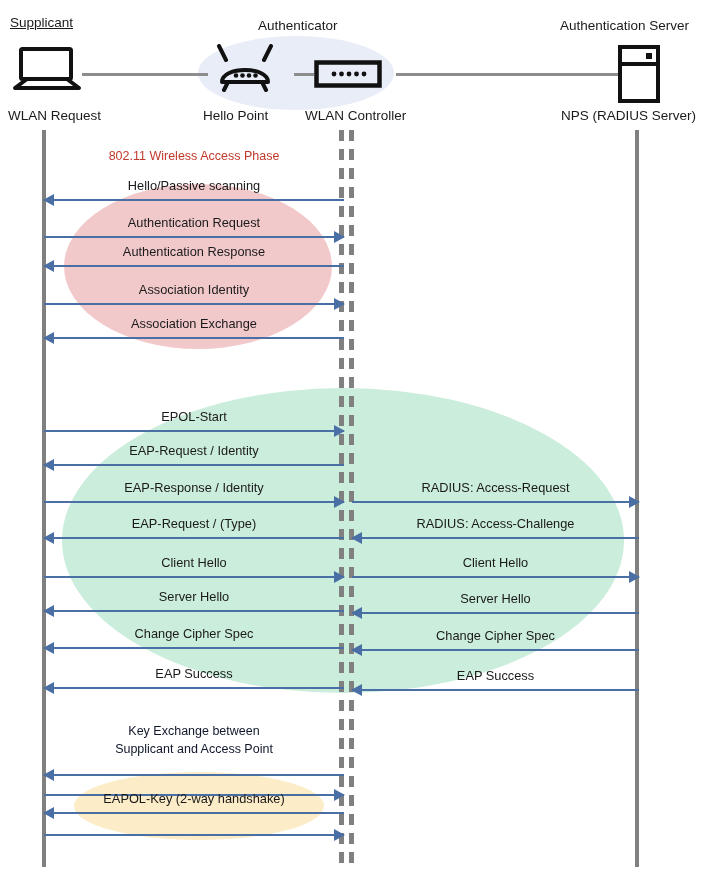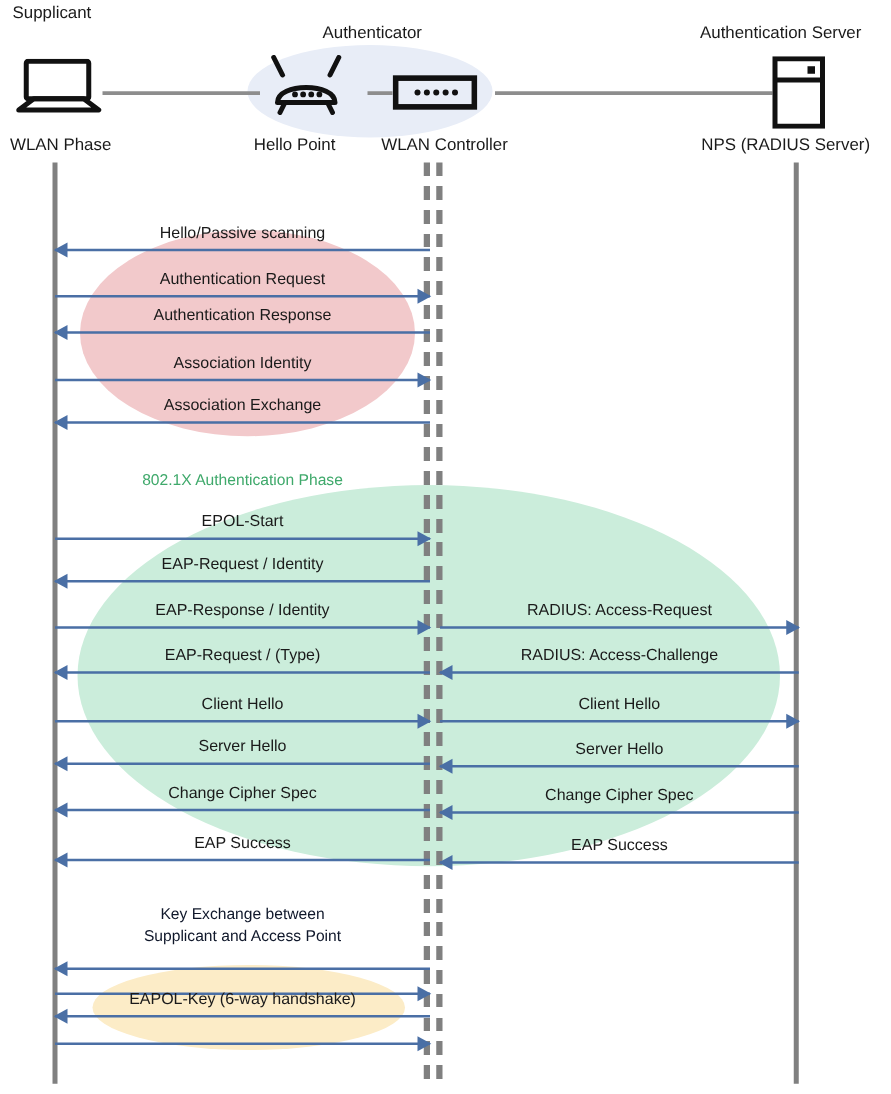--- a/index.html
+++ b/index.html
@@ -107,21 +107,21 @@
   
   .icon { position: absolute; }
 </style>
 </head>
 <body>
 
 <div id="stage">
 
   <div class="auth-blob"></div>
 
-  <div class="hdr-label" style="left:10px;  top:2px;">Supplicant</div>
+  <div class="hdr-label" style="left:10px;  top:15px;text-decoration:underline;">Supplicant</div>
   <div class="hdr-label" style="left:258px; top:18px;">Authenticator</div>
   <div class="hdr-label" style="left:560px; top:18px;">Authentication Server</div>
 
   <div class="hwire" style="left:82px;  top:73px; width:126px;"></div>
   <div class="hwire" style="left:294px; top:73px; width:20px;"></div>
   <div class="hwire" style="left:396px; top:73px; width:222px;"></div>
 
   <div class="icon" style="left:12px; top:47px;">
     <svg width="70" height="45" viewBox="0 0 70 45">
       <rect x="9" y="2" width="50" height="30" rx="1.5" fill="none" stroke="#111" stroke-width="4"></rect>
@@ -156,34 +156,35 @@
   </div>
 
   <div class="icon" style="left:617px; top:45px;">
     <svg width="44" height="58" viewBox="0 0 44 58">
       <rect x="3" y="2" width="38" height="54" fill="none" stroke="#111" stroke-width="4"></rect>
       <path d="M3 19 L41 19" stroke="#111" stroke-width="4"></path>
       <rect x="29" y="8" width="6" height="6" fill="#111"></rect>
     </svg>
   </div>
 
-  <div class="node-label" style="left:8px;   top:108px;">WLAN Phase</div>
+  <div class="node-label" style="left:8px;   top:108px;">WLAN Request</div>
   <div class="node-label" style="left:203px; top:108px;">Hello Point</div>
   <div class="node-label" style="left:305px; top:108px;">WLAN Controller</div>
   <div class="node-label" style="left:561px; top:108px;">NPS (RADIUS Server)</div>
 
   <div class="blob blob-red" style="left:64px;  top:184px; width:268px; height:165px;"></div>
   <div class="blob blob-green" style="left:62px;  top:388px; width:562px; height:305px;"></div>
   <div class="blob blob-amber" style="left:74px;  top:772px; width:250px; height:68px;"></div>
 
   <div class="lifeline" style="left:42px;  top:130px; height:737px;"></div>
   <div class="lifeline-dash" style="left:339px; top:130px; height:737px;"></div>
   <div class="lifeline-dash" style="left:349px; top:130px; height:737px;"></div>
   <div class="lifeline" style="left:635px; top:130px; height:737px;"></div>
 
+  <div class="phase-title" style="left:44px; top:147px; width:300px; color:#c0392b;">802.11 Wireless Access Phase</div>
 
   <div class="msg to-left" style="left:44px; right:369px; top:199px;">
     <div class="cap">Hello/Passive scanning</div>
     <div class="line"></div>
     <div class="head"></div>
   </div>
   <div class="msg to-right" style="left:44px; right:369px; top:236px;">
     <div class="cap">Authentication Request</div>
     <div class="line"></div>
     <div class="head"></div>
@@ -197,21 +198,20 @@
     <div class="cap">Association Identity</div>
     <div class="line"></div>
     <div class="head"></div>
   </div>
   <div class="msg to-left" style="left:44px; right:369px; top:337px;">
     <div class="cap">Association Exchange</div>
     <div class="line"></div>
     <div class="head"></div>
   </div>
 
-  <div class="phase-title" style="left:44px; top:375px; width:300px; color:#3fa96b;">802.1X Authentication Phase</div>
 
   <div class="msg to-right" style="left:44px; right:369px; top:430px;">
     <div class="cap">EPOL-Start</div>
     <div class="line"></div>
     <div class="head"></div>
   </div>
   <div class="msg to-left" style="left:44px; right:369px; top:464px;">
     <div class="cap">EAP-Request / Identity</div>
     <div class="line"></div>
     <div class="head"></div>
@@ -285,21 +285,21 @@
     <div class="cap"></div>
     <div class="line"></div>
     <div class="head"></div>
   </div>
   <div class="msg to-right" style="left:44px; right:369px; top:794px;">
     <div class="cap"></div>
     <div class="line"></div>
     <div class="head"></div>
   </div>
   <div class="msg to-left" style="left:44px; right:369px; top:812px;">
-    <div class="cap">EAPOL-Key (6-way handshake)</div>
+    <div class="cap">EAPOL-Key (2-way handshake)</div>
     <div class="line"></div>
     <div class="head"></div>
   </div>
   <div class="msg to-right" style="left:44px; right:369px; top:834px;">
     <div class="cap"></div>
     <div class="line"></div>
     <div class="head"></div>
   </div>
 
 </div>

